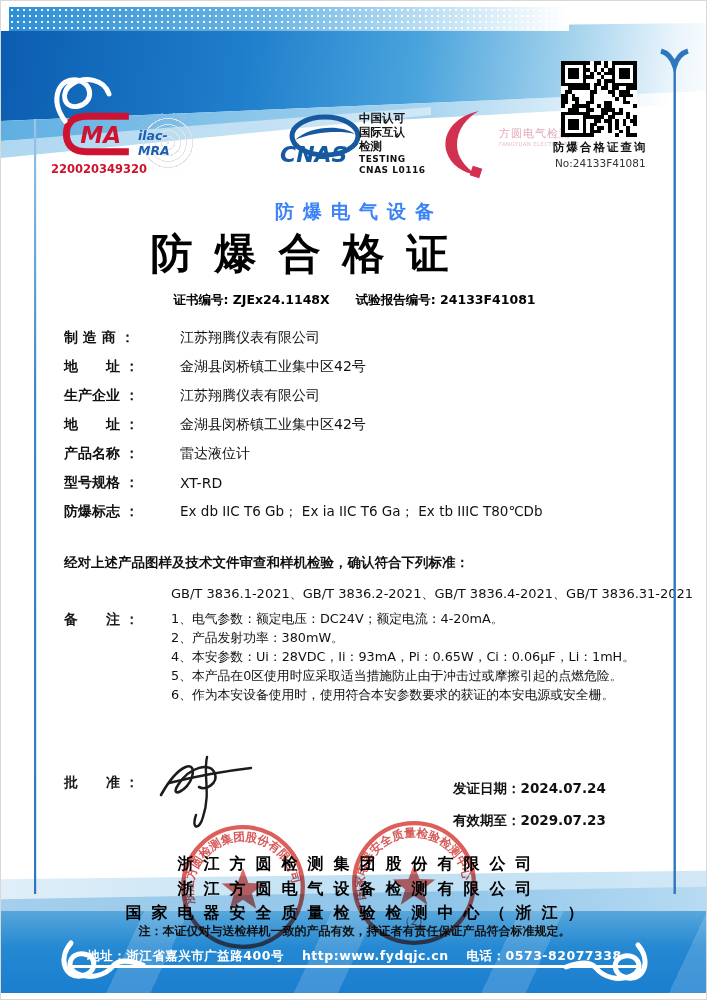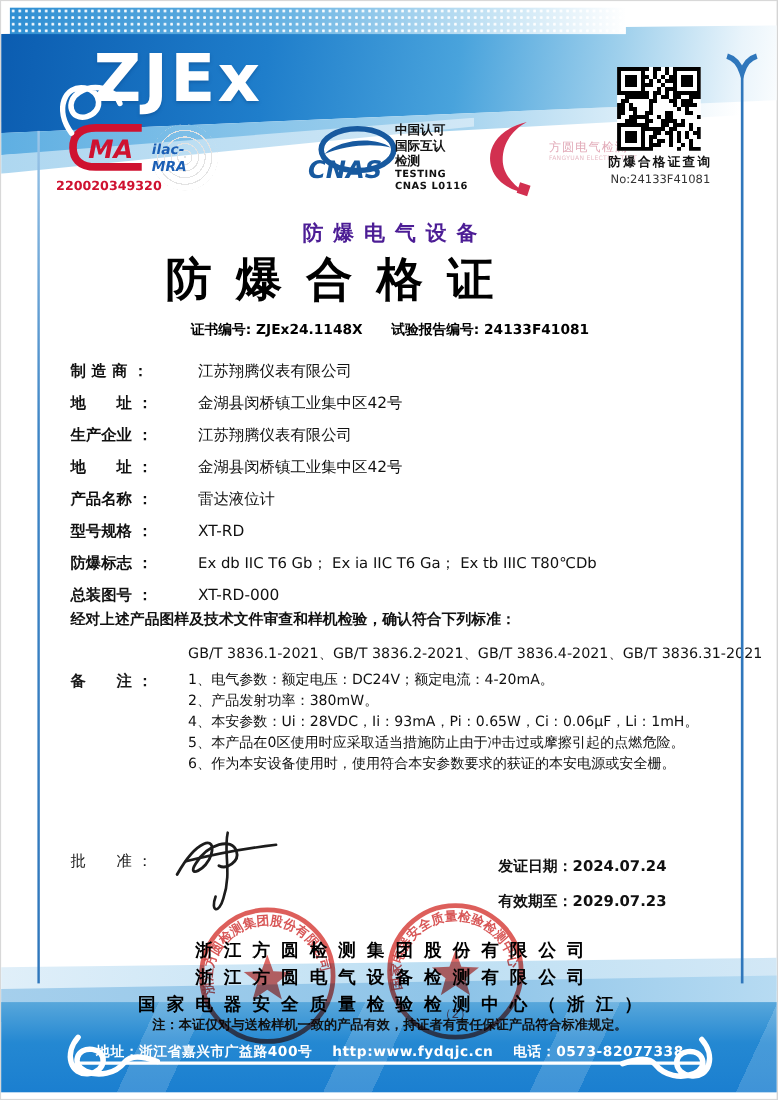--- a/index.html
+++ b/index.html
@@ -33,38 +33,38 @@
      white-space:pre-line;line-height:14px;color:#111;}
   .cnas-en{position:absolute;left:358px;top:153px;font-size:9px;font-weight:700;
      white-space:pre-line;line-height:11px;color:#111;letter-spacing:.5px;}
   .fy-text{position:absolute;left:498px;top:125px;color:#e2aab8;font-size:11px;letter-spacing:1px;}
   .fy-text small{display:block;font-size:5.5px;color:#e7bcc6;letter-spacing:.3px;}
   .qr-cap{position:absolute;left:552px;top:139px;width:107px;font-size:11.5px;font-weight:700;
      color:#111;letter-spacing:2px;}
   .qr-num{position:absolute;left:554px;top:156px;width:120px;font-size:10.5px;color:#333;}
   
   .subtitle{position:absolute;left:0;top:198px;width:707px;text-align:center;font-size:19px;
-     font-weight:800;letter-spacing:9px;padding-left:9px;box-sizing:border-box;color:#4c1d95;}
+     font-weight:800;letter-spacing:9px;padding-left:9px;box-sizing:border-box;color:#3b82f6;}
   .maintitle{position:absolute;left:0;top:225px;width:597px;text-align:center;font-size:42px;
      font-weight:800;letter-spacing:22px;padding-left:22px;box-sizing:border-box;color:#000;}
   .certline{position:absolute;left:0;top:291px;width:707px;text-align:center;font-size:12.5px;
      font-weight:700;color:#000;}
   .certline .gap{display:inline-block;width:26px;}
   
   .fields{position:absolute;left:63px;top:322px;}
   .frow{height:29px;font-size:14px;display:flex;align-items:center;}
   .flabel{display:inline-block;width:102px;font-weight:700;color:#111;white-space:pre;}
   .fvalue{margin-left:14px;color:#111;}
   .statement{position:absolute;left:63px;top:553px;font-size:13.5px;font-weight:700;color:#111;}
   .standards{position:absolute;left:170px;top:584px;font-size:13px;color:#111;}
   .remarks-label{position:absolute;left:63px;top:610px;font-size:14px;font-weight:700;white-space:pre;}
   .remarks{position:absolute;left:170px;top:608px;width:478px;font-size:12.8px;line-height:19px;color:#111;}
   .remarks div{padding-left:1.9em;text-indent:-1.9em;}
   
-  .approve-label{position:absolute;left:63px;top:773px;font-size:14px;font-weight:400;white-space:pre;}
+  .approve-label{position:absolute;left:63px;top:773px;font-size:14px;font-weight:700;white-space:pre;}
   .dates{position:absolute;left:452px;top:771px;font-size:13.5px;font-weight:700;line-height:32px;color:#111;}
   
   .issuers{position:absolute;left:0;top:851px;width:707px;text-align:center;font-size:16px;
      font-weight:800;letter-spacing:10px;padding-left:10px;box-sizing:border-box;line-height:24.5px;color:#000;z-index:3;}
   .note{position:absolute;left:0;top:922px;width:707px;text-align:center;font-size:12px;
      font-weight:700;color:#101010;z-index:4;}
   .seal{position:absolute;mix-blend-mode:multiply;opacity:.92;z-index:5;}
   
   .bb1{position:absolute;left:0;top:874px;width:707px;height:30px;
      background:linear-gradient(90deg,#e0eff9 0%,#bddff3 55%,#d3e8f6 100%);transform:skewY(-.7deg);}
@@ -81,21 +81,20 @@
 </style>
 </head>
 <body>
 
 <div class="page">
 
   <div class="band-main"></div>
   <div class="band-s1"></div>
   <div class="band-s2"></div>
   <div class="dot-strip"></div>
-  <div class="brand">ZJEx</div>
 
   <svg class="abs" style="left:58px;top:106px;" width="78" height="54" viewBox="0 0 100 70">
     <path d="M90,12 H36 C15,12 9,23 9,35 C9,47 15,58 36,58 H90" fill="none" stroke="#cf1230" stroke-width="9"></path>
     <text x="27" y="47" font-size="30" font-weight="bold" font-style="italic" fill="#cf1230" font-family="DejaVu Sans, sans-serif">MA</text>
   </svg>
   <div class="cma-num">220020349320</div>
 
   <div class="ilac">
     <span>ilac-MRA</span>
   </div>
@@ -308,24 +307,20 @@
         <span class="fvalue">雷达液位计</span>
       </div>
     <div class="frow">
         <span class="flabel">型号规格 ：</span>
         <span class="fvalue">XT-RD</span>
       </div>
     <div class="frow">
         <span class="flabel">防爆标志 ：</span>
         <span class="fvalue" style="font-size:13.5px">Ex db IIC T6 Gb； Ex ia IIC T6 Ga； Ex tb IIIC T80℃Db</span>
       </div>
-    <div class="frow">
-        <span class="flabel">总装图号 ：</span>
-        <span class="fvalue">XT-RD-000</span>
-      </div>
   </div>
 
   <div class="statement">经对上述产品图样及技术文件审查和样机检验，确认符合下列标准：</div>
   <div class="standards">GB/T 3836.1-2021、GB/T 3836.2-2021、GB/T 3836.4-2021、GB/T 3836.31-2021</div>
 
   <div class="remarks-label">备　　注 ：</div>
   <div class="remarks">
     <div>1、电气参数：额定电压：DC24V；额定电流：4-20mA。</div>
     <div>2、产品发射功率：380mW。</div>
     <div>4、本安参数：Ui：28VDC，Ii：93mA，Pi：0.65W，Ci：0.06μF，Li：1mH。</div>

